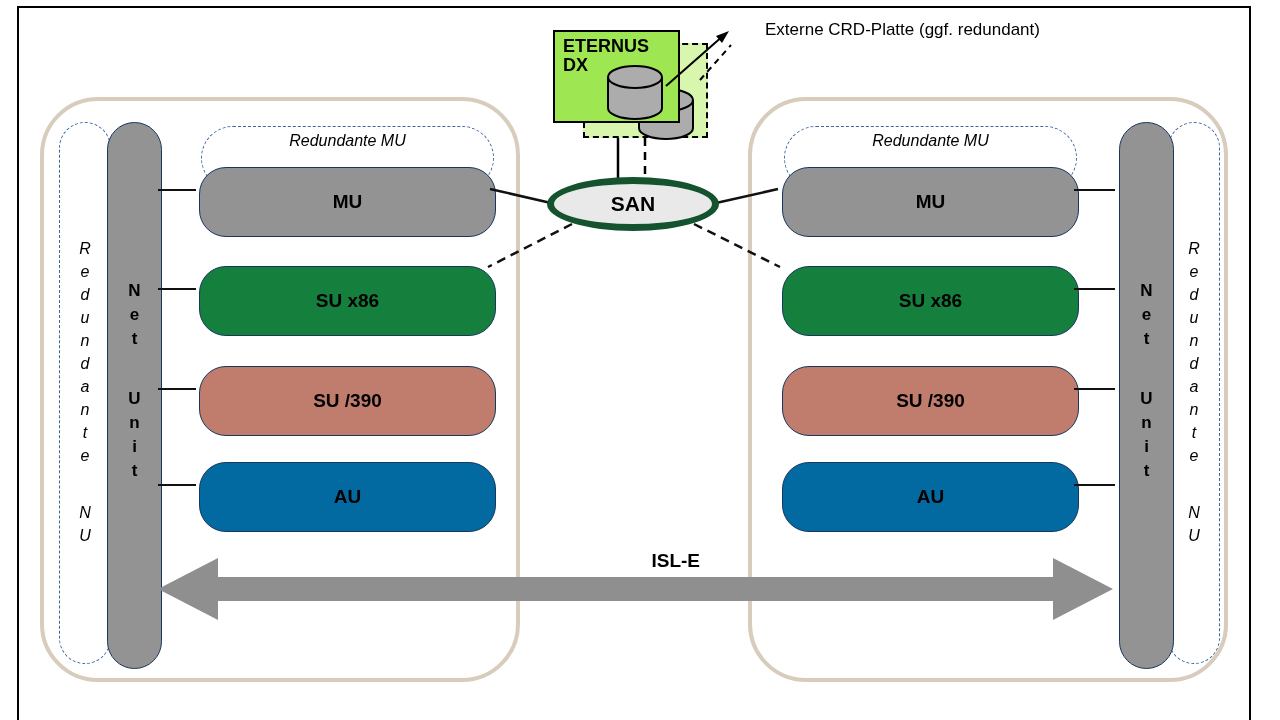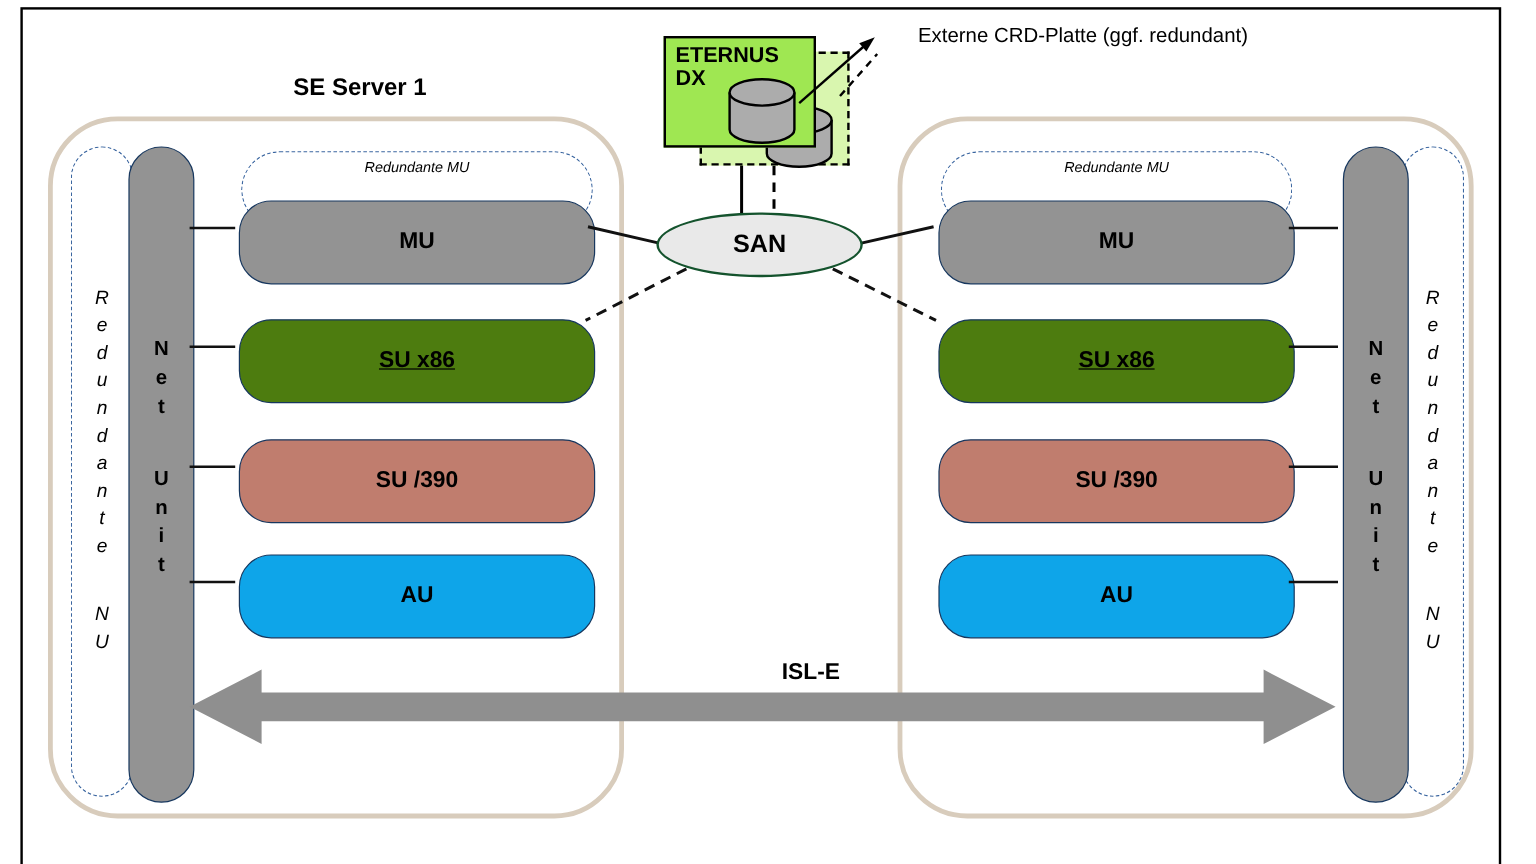--- a/index.html
+++ b/index.html
@@ -18,57 +18,56 @@
   .dashed-oval{position:absolute;box-sizing:border-box;border:1.5px dashed #3B66A0;
     background:transparent;z-index:1;}
   .nu-oval{width:52px;height:542px;top:21px;border-radius:26px;}
   .mu-oval{width:293px;height:64px;top:25px;border-radius:32px;}
   
   .capsule{position:absolute;box-sizing:border-box;border:1.5px solid #17375E;z-index:2;
     display:flex;align-items:center;justify-content:center;font-weight:bold;}
   .net-capsule{width:55px;height:547px;top:21px;border-radius:28px;background:#939393;}
   .unit-capsule{width:297px;height:70px;border-radius:27px;font-size:19px;}
   .fill-gray{background:#939393;}
-  .fill-sux86{background:#4d7c0f;text-decoration:underline;}
+  .fill-sux86{background:#15803d;}
   .fill-su390{background:#C07D6E;}
-  .fill-au{background:#0ea5e9;}
+  .fill-au{background:#0369a1;}
   
   .vtext{position:absolute;text-align:center;z-index:3;}
   .vtext span{display:block;}
   .nu-text{font-style:italic;font-size:16px;width:30px;top:136px;}
   .nu-text span{line-height:23px;}
   .nu-text .vgap{height:34px;}
   .net-text{font-weight:bold;font-size:17px;width:55px;top:178px;}
   .net-text span{line-height:24px;}
   .net-text .vgap{height:36px;}
   .mu-oval-label{position:absolute;width:293px;top:31px;text-align:center;
-    font-style:italic;font-size:12px;z-index:1;}
+    font-style:italic;font-size:16px;z-index:1;}
   
   .san{position:absolute;left:547px;top:177px;width:172px;height:54px;border-radius:50%;
-    background:#E9E9E9;border:2px solid #14532d;box-sizing:border-box;z-index:4;
+    background:#E9E9E9;border:7px solid #14532d;box-sizing:border-box;z-index:4;
     display:flex;align-items:center;justify-content:center;font-weight:bold;font-size:21px;}
   
   .et-box{position:absolute;box-sizing:border-box;z-index:4;font-weight:bold;font-size:18px;
     line-height:19px;padding:5px 0 0 8px;}
   .et-back{left:583px;top:43px;width:125px;height:95px;background:#D9F6AF;border:2px dashed #000;}
   .et-front{left:553px;top:30px;width:127px;height:93px;background:#9FE752;border:2px solid #000;}
   .ext-label{position:absolute;left:737px;top:20px;font-size:17px;z-index:6;white-space:nowrap;margin-left:28px;}
   .isl-label{position:absolute;left:560px;top:550px;width:140px;text-align:right;
     font-weight:bold;font-size:19px;z-index:4;}
   svg{position:absolute;left:0;top:0;z-index:3;pointer-events:none;}
   svg.top-layer{z-index:5;}
 </style>
 </head>
 <body>
 
 <div class="stage">
 
   <div class="frame"></div>
 
-  <div class="server-title" style="left:190px">SE Server 1</div>
 
   <div class="server-box left">
     <div class="dashed-oval nu-oval" style="left:15px"></div>
     <div class="vtext nu-text" style="left:26px">
         <span>R</span>
         <span>e</span>
         <span>d</span>
         <span>u</span>
         <span>n</span>
         <span>d</span>

